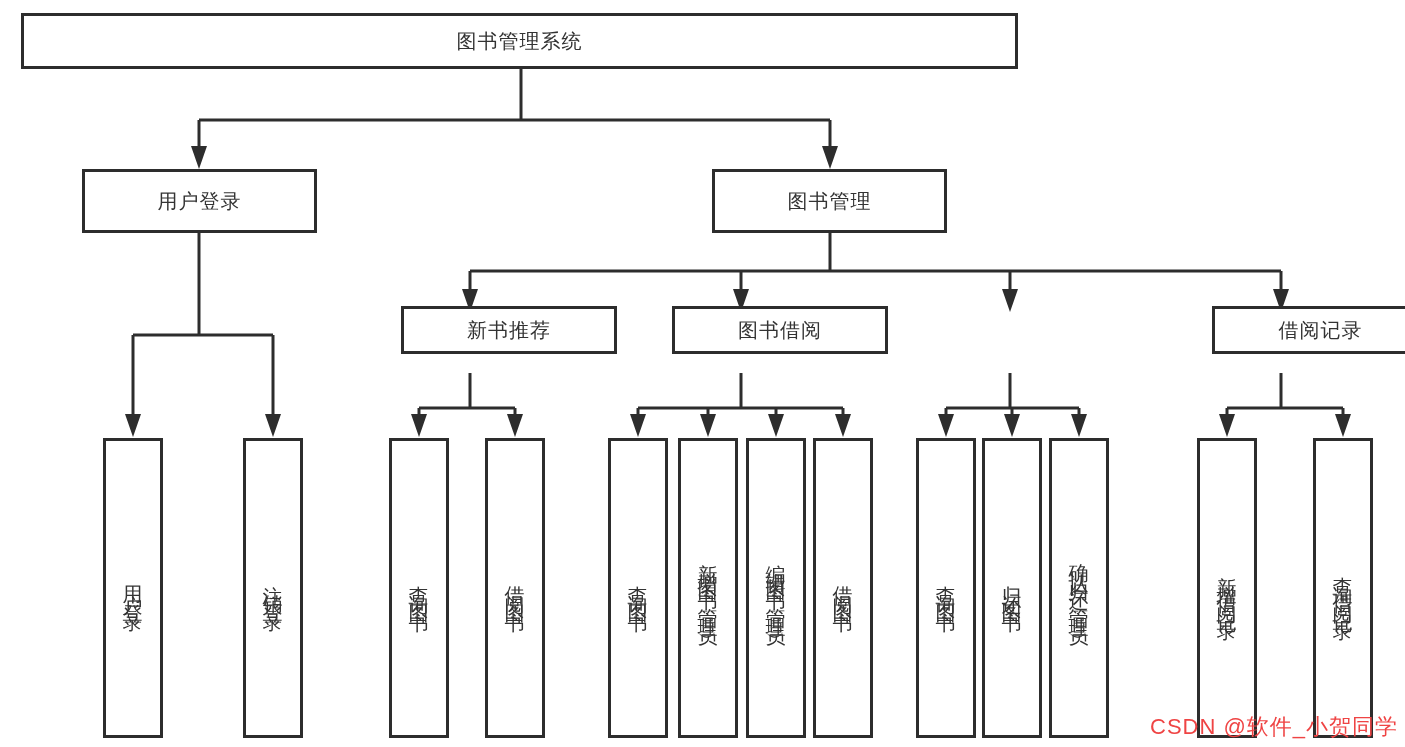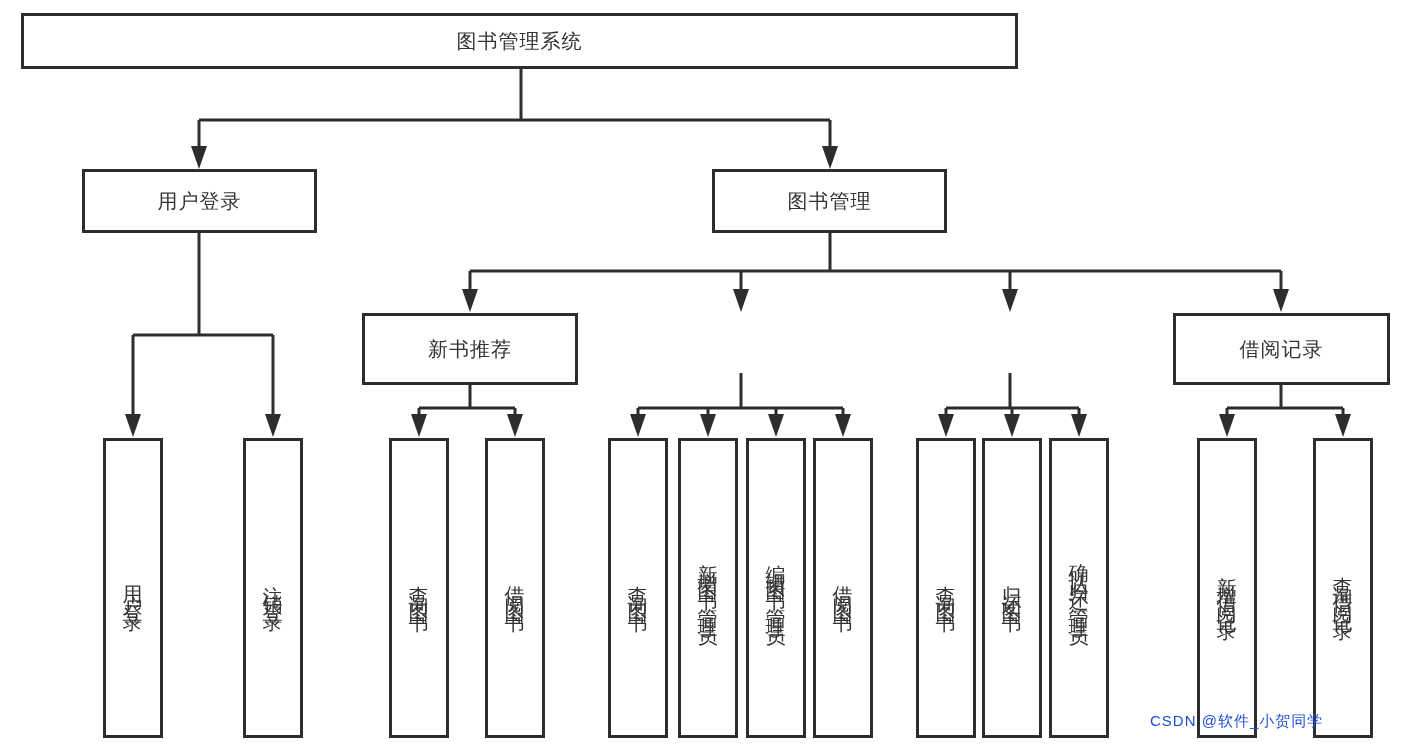--- a/index.html
+++ b/index.html
@@ -11,29 +11,29 @@
   .stage{position:absolute;left:0;top:0;width:1405px;height:747px;}
   svg.connectors{position:absolute;left:0;top:0;z-index:1;}
   .node{
     position:absolute;box-sizing:border-box;z-index:2;
     border:3px solid #2d2d2d;background:#ffffff;color:#333333;
     display:flex;align-items:center;justify-content:center;
     font-size:20px;letter-spacing:1px;
   }
   .node.root{left:21px;top:13px;width:997px;height:56px;}
   .node.lvl2{top:169px;width:235px;height:64px;}
-  .node.lvl3{top:313px;width:216px;height:72px;}
+  .node.lvl3{top:306px;width:216px;height:48px;margin-left:39px;}
   .node.leaf{
     top:438px;width:60px;height:300px;
     writing-mode:vertical-rl;text-orientation:mixed;
     letter-spacing:9px;line-height:60px;
   }
   .wm{
     position:absolute;left:1150px;top:712px;z-index:3;
-    font-size:15px;color:#1d4ed8;letter-spacing:1px;white-space:nowrap;
+    font-size:22px;color:#ef4444;letter-spacing:1px;white-space:nowrap;
   }
 </style>
 </head>
 <body>
 
 <div class="stage">
 
   <svg class="connectors" width="1405" height="747" viewBox="0 0 1405 747" stroke="#2d2d2d" stroke-width="3" fill="#2d2d2d">
 
     <g>
@@ -109,20 +109,21 @@
       <polygon points="1335,414 1351,414 1343,437" stroke="none"></polygon>
     </g>
   </svg>
 
   <div class="node root">图书管理系统</div>
 
   <div class="node lvl2" style="left:82px;">用户登录</div>
   <div class="node lvl2" style="left:712px;text-align:center;">图书管理</div>
 
   <div class="node lvl3" style="left:362px;">新书推荐</div>
+  <div class="node lvl3" style="left:633px;">图书借阅</div>
   <div class="node lvl3" style="left:1173px;width:217px;">借阅记录</div>
 
   <div class="node leaf" style="left:103px;">用户登录</div>
   <div class="node leaf" style="left:243px;">注销登录</div>
 
   <div class="node leaf" style="left:389px;">查询图书</div>
   <div class="node leaf" style="left:485px;">借阅图书</div>
 
   <div class="node leaf" style="left:608px;">查询图书</div>
   <div class="node leaf" style="left:678px;">新增图书（管理员）</div>

